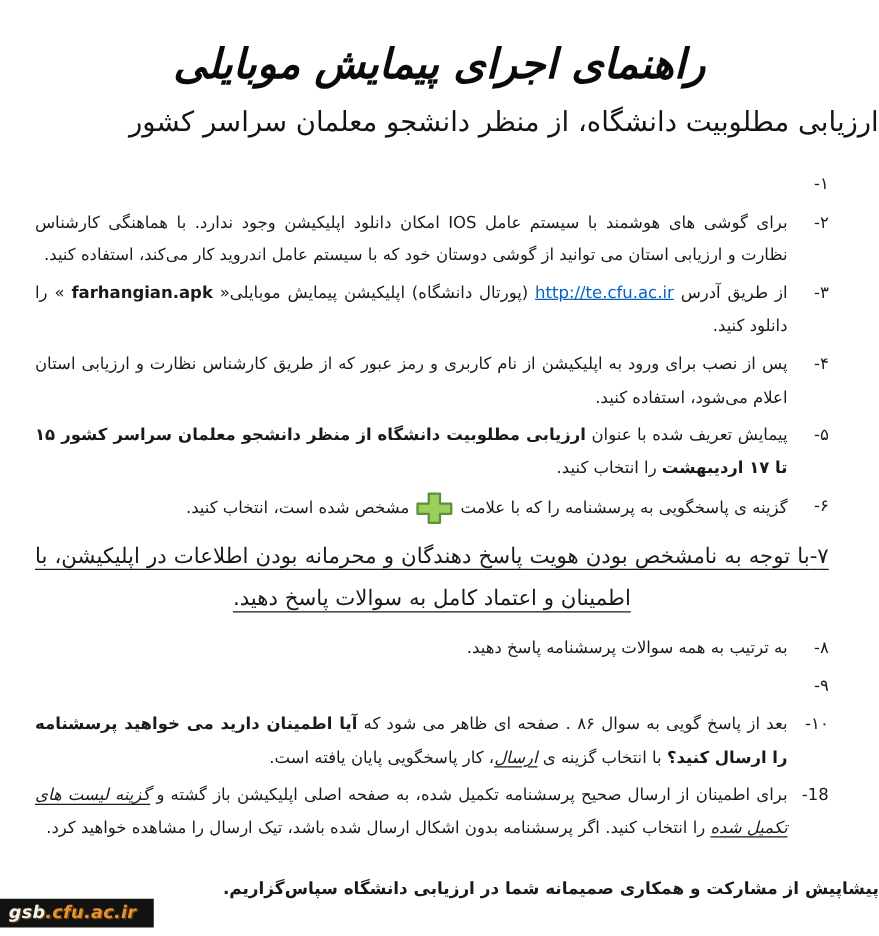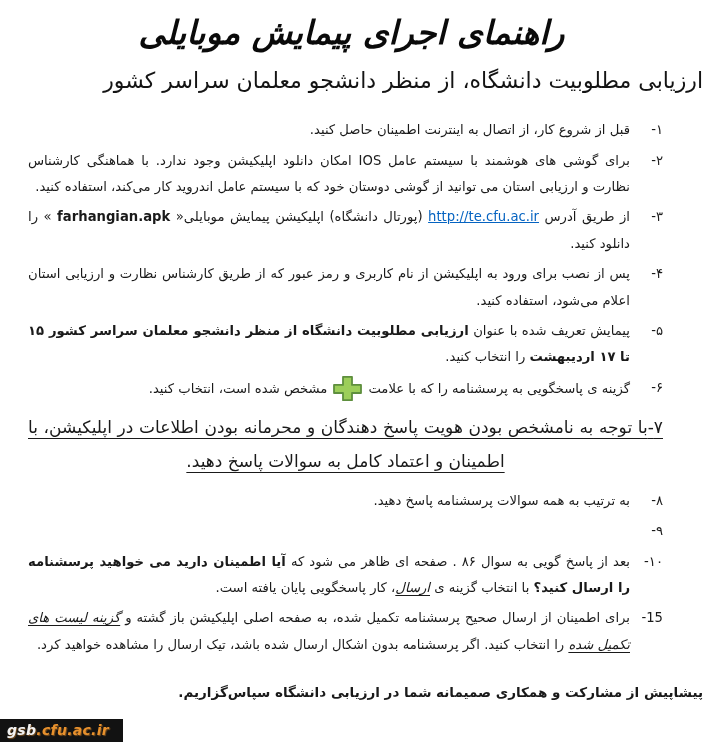--- a/index.html
+++ b/index.html
@@ -16,21 +16,21 @@
     width:703px;height:749px;
     background:#ffffff;
     position:relative;
     overflow:hidden;
     direction:rtl;
     font-family:"DejaVu Sans",sans-serif;
     color:var(--text-color);
   }
   .page{width:100%;height:100%;position:relative;}
   .title{
-    padding-top:10px;
+    padding-top:28px;
     text-align:center;
     font-size:33px;
     font-weight:bold;
     font-style:italic;
     line-height:1.4;
     color:#0a0a0a;
   }
   .subtitle{
     margin-top:12px;
     text-align:right;
@@ -111,21 +111,20 @@
 
 <div class="page">
 
   <div class="title">راهنمای اجرای پیمایش موبایلی</div>
 
   <div class="subtitle">ارزیابی مطلوبیت دانشگاه، از منظر دانشجو معلمان سراسر کشور</div>
 
   <div class="list">
       <div class="item">
         <span class="num">۱-</span>
-        <div class="item-body"><span class="seg-normal">قبل از شروع کار، از اتصال به اینترنت اطمینان حاصل کنید.</span></div>
       </div>
       <div class="item">
         <span class="num">۲-</span>
         <div class="item-body"><span class="seg-normal">برای گوشی های هوشمند با سیستم عامل IOS امکان دانلود اپلیکیشن وجود ندارد. با هماهنگی کارشناس نظارت و ارزیابی استان می توانید از گوشی دوستان خود که با سیستم عامل اندروید کار می‌کند، استفاده کنید.</span></div>
       </div>
       <div class="item">
         <span class="num">۳-</span>
         <div class="item-body"><span class="seg-normal">از طریق آدرس </span><a class="seg-link" dir="ltr">http://te.cfu.ac.ir</a><span class="seg-normal"> (پورتال دانشگاه) اپلیکیشن پیمایش موبایلی« </span><span class="seg-latin" dir="ltr">farhangian.apk</span><span class="seg-normal"> » را دانلود کنید.</span></div>
       </div>
       <div class="item">
@@ -148,21 +147,21 @@
         <div class="item-body"><span class="seg-normal">به ترتیب به همه سوالات پرسشنامه پاسخ دهید.</span></div>
       </div>
       <div class="item">
         <span class="num">۹-</span>
       </div>
       <div class="item">
         <span class="num">۱۰-</span>
         <div class="item-body"><span class="seg-normal">بعد از پاسخ گویی به سوال ۸۶ . صفحه ای ظاهر می شود که </span><span class="seg-bold">آیا اطمینان دارید می خواهید پرسشنامه را ارسال کنید؟</span><span class="seg-normal"> با انتخاب گزینه ی </span><span class="seg-underline">ارسال</span><span class="seg-normal">، کار پاسخگویی پایان یافته است.</span></div>
       </div>
       <div class="item">
-        <span class="num">15-</span>
+        <span class="num">18-</span>
         <div class="item-body"><span class="seg-normal">برای اطمینان از ارسال صحیح پرسشنامه تکمیل شده، به صفحه اصلی اپلیکیشن باز گشته و </span><span class="seg-underline">گزینه لیست های تکمیل شده</span><span class="seg-normal"> را انتخاب کنید. اگر پرسشنامه بدون اشکال ارسال شده باشد، تیک ارسال را مشاهده خواهید کرد.</span></div>
       </div>
     </div>
 
   <div class="closing">پیشاپیش از مشارکت و همکاری صمیمانه شما در ارزیابی دانشگاه سپاس‌گزاریم.</div>
 
   <div class="watermark">
     <span class="wm-prefix">gsb</span><span class="wm-suffix">.cfu.ac.ir</span>
   </div>
 

